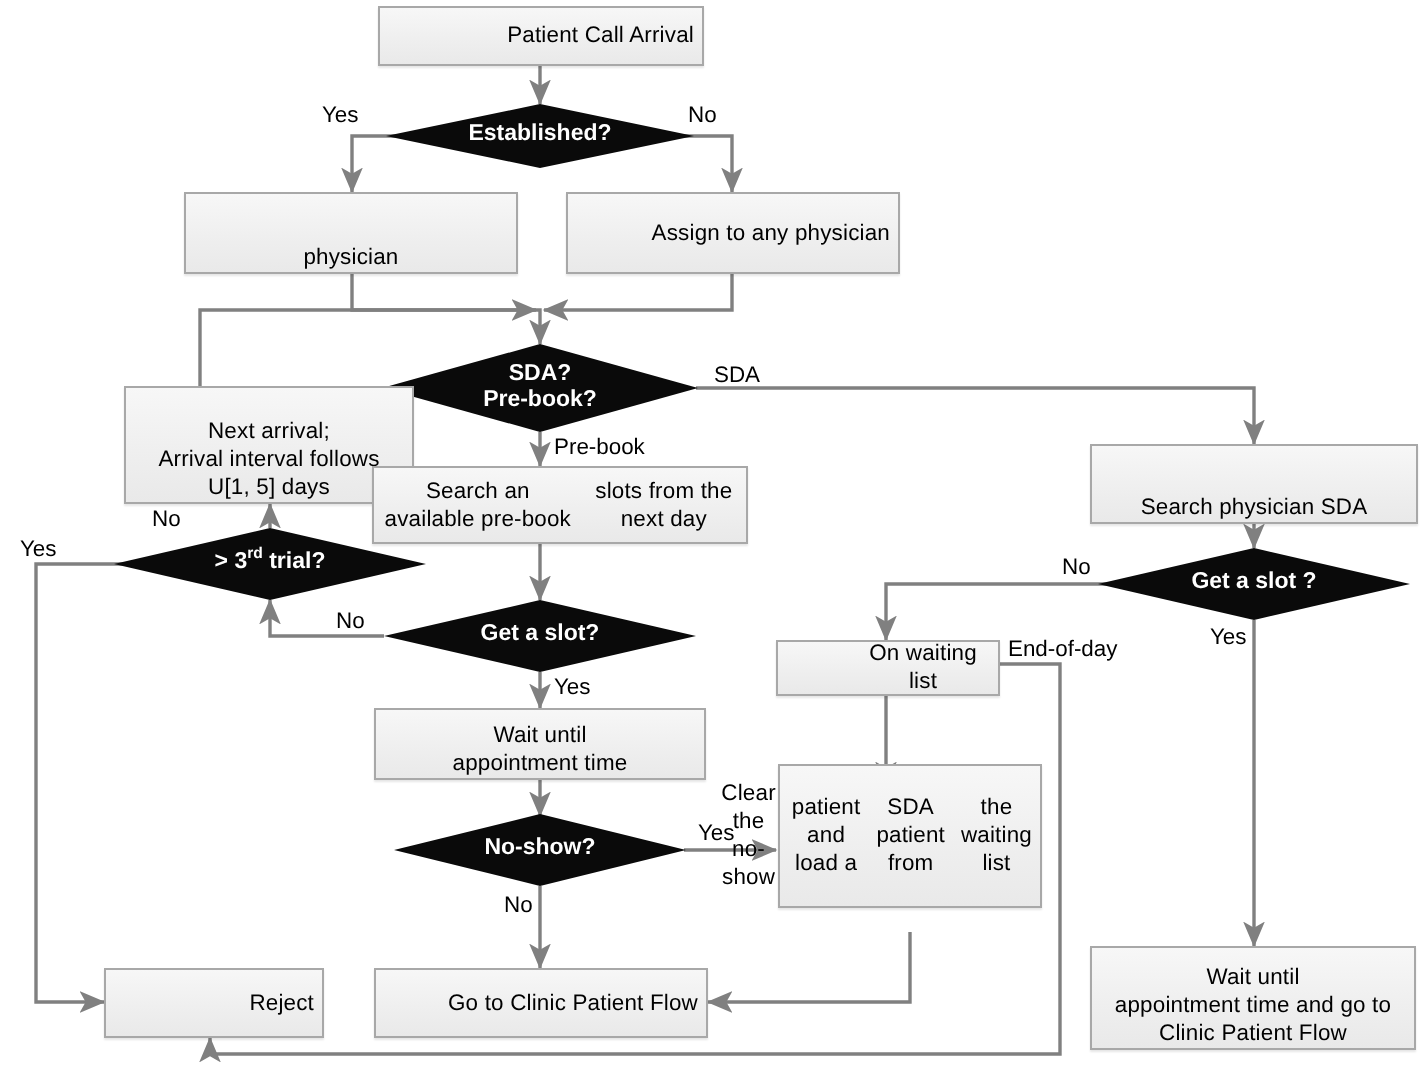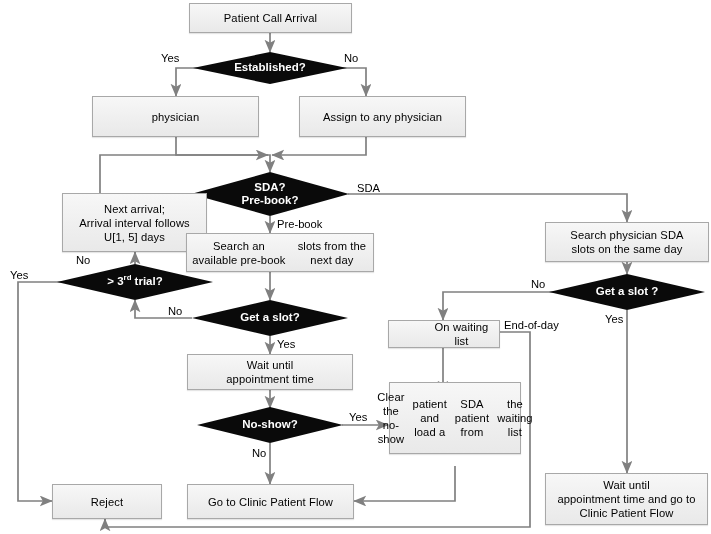--- a/index.html
+++ b/index.html
@@ -22,21 +22,21 @@
     width: 711px;
     height: 534px;
   }
   .node-box {
     position: absolute;
     box-sizing: border-box;
     background: linear-gradient(to bottom, #f7f7f7 0%, #efefef 55%, #e9e9e9 100%);
     border: 1px solid #a8a8a8;
     display: flex;
     align-items: center;
-    justify-content: center;
+    justify-content: flex-end;
     text-align: center;
     color: #000000;
     font-size: 11.2px;
     line-height: 14px;
     letter-spacing: 0.1px;
     box-shadow: 0 1px 1px rgba(0,0,0,0.10);
   }
   .node-box span { display: block; padding: 0 4px; }
   .diamond-label {
     position: absolute;
@@ -131,38 +131,37 @@
   </svg>
 
   <div class="node-box" style="left:189px; top:3px; width:163px; height:30px;">
     <span>Patient Call Arrival</span>
   </div>
 
   <div class="node-box" style="left:92px; top:96px; width:167px; height:41px; flex-direction:column;">
     <span>physician</span>
   </div>
 
-  <div class="node-box" style="left:283px; top:96px; width:167px; height:41px;margin-left:16px;">
+  <div class="node-box" style="left:283px; top:96px; width:167px; height:41px;">
     <span>Assign to any physician</span>
   </div>
 
   <div class="node-box" style="left:28px; top:193px; width:145px; height:59px; flex-direction:column;margin-left:34px;">
     <span>Next arrival;</span>
     <span>Arrival interval follows</span>
     <span>U[1, 5] days</span>
   </div>
 
   <div class="node-box" style="left:186px; top:233px; width:188px; height:39px; ">
     <span>Search an available pre-book</span>
     <span>slots from the next day</span>
   </div>
 
   <div class="node-box" style="left:545px; top:222px; width:164px; height:40px; flex-direction:column;">
     <span>Search physician SDA</span>
-    <span>slots on the same day</span>
   </div>
 
   <div class="node-box" style="left:187px; top:354px; width:166px; height:36px; flex-direction:column;">
     <span>Wait until</span>
     <span>appointment time</span>
   </div>
 
   <div class="node-box" style="left:388px; top:320px; width:112px; height:28px;padding-left:35px;">
     <span>On waiting list</span>
   </div>

